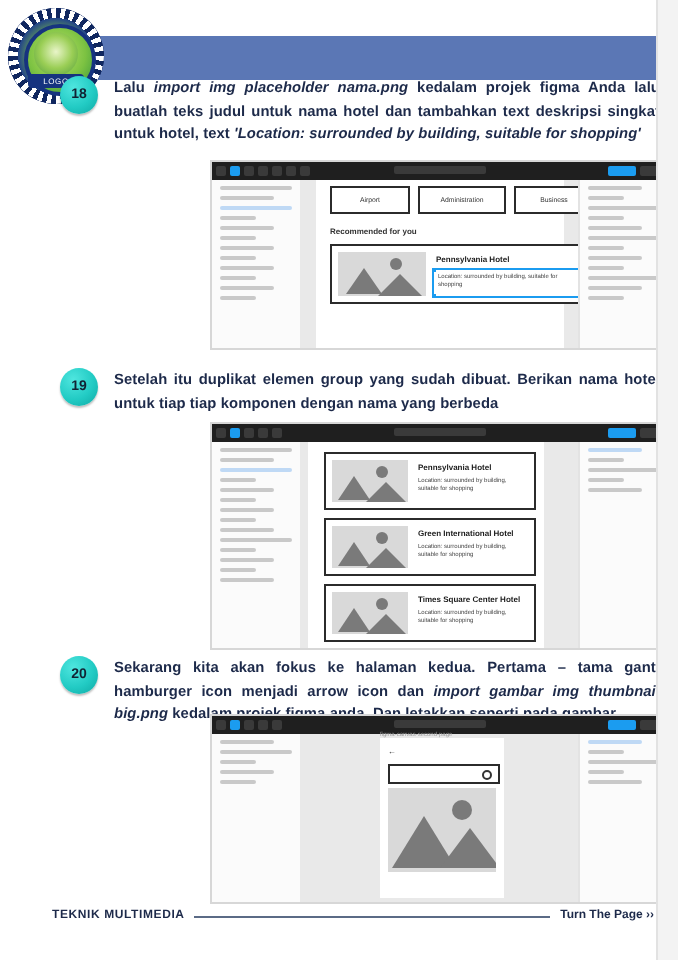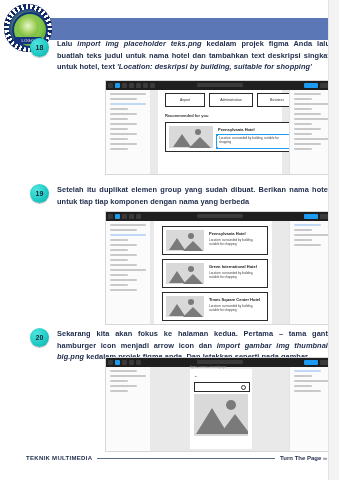--- a/index.html
+++ b/index.html
@@ -95,21 +95,21 @@
 <div class="logo">
   <div class="logo-ray"></div>
   <div class="logo-inner"></div>
   <div class="logo-core"></div>
   <div class="logo-band">LOGO</div>
 </div>
 
 <div class="step" style="top:38px;">
   <div class="badge">18</div>
   <div class="step-text">
-    Lalu <i>import img placeholder teks.png</i> kedalam projek figma Anda lalu buatlah teks judul untuk nama hotel dan tambahkan text deskripsi singkat untuk hotel, text <i>'Location: deskripsi by building, suitable for shopping'</i>
+    Lalu <i>import img placeholder nama.png</i> kedalam projek figma Anda lalu buatlah teks judul untuk nama hotel dan tambahkan text deskripsi singkat untuk hotel, text <i>'Location: surrounded by building, suitable for shopping'</i>
   </div>
 </div>
 
 <div class="shot" style="left:105px;top:80px;width:228px;height:93px;">
   <div class="shot-top">
     <div class="tt-left">
       <div class="sq"></div>
       <div class="sq on"></div>
       <div class="sq"></div>
       <div class="sq"></div>

